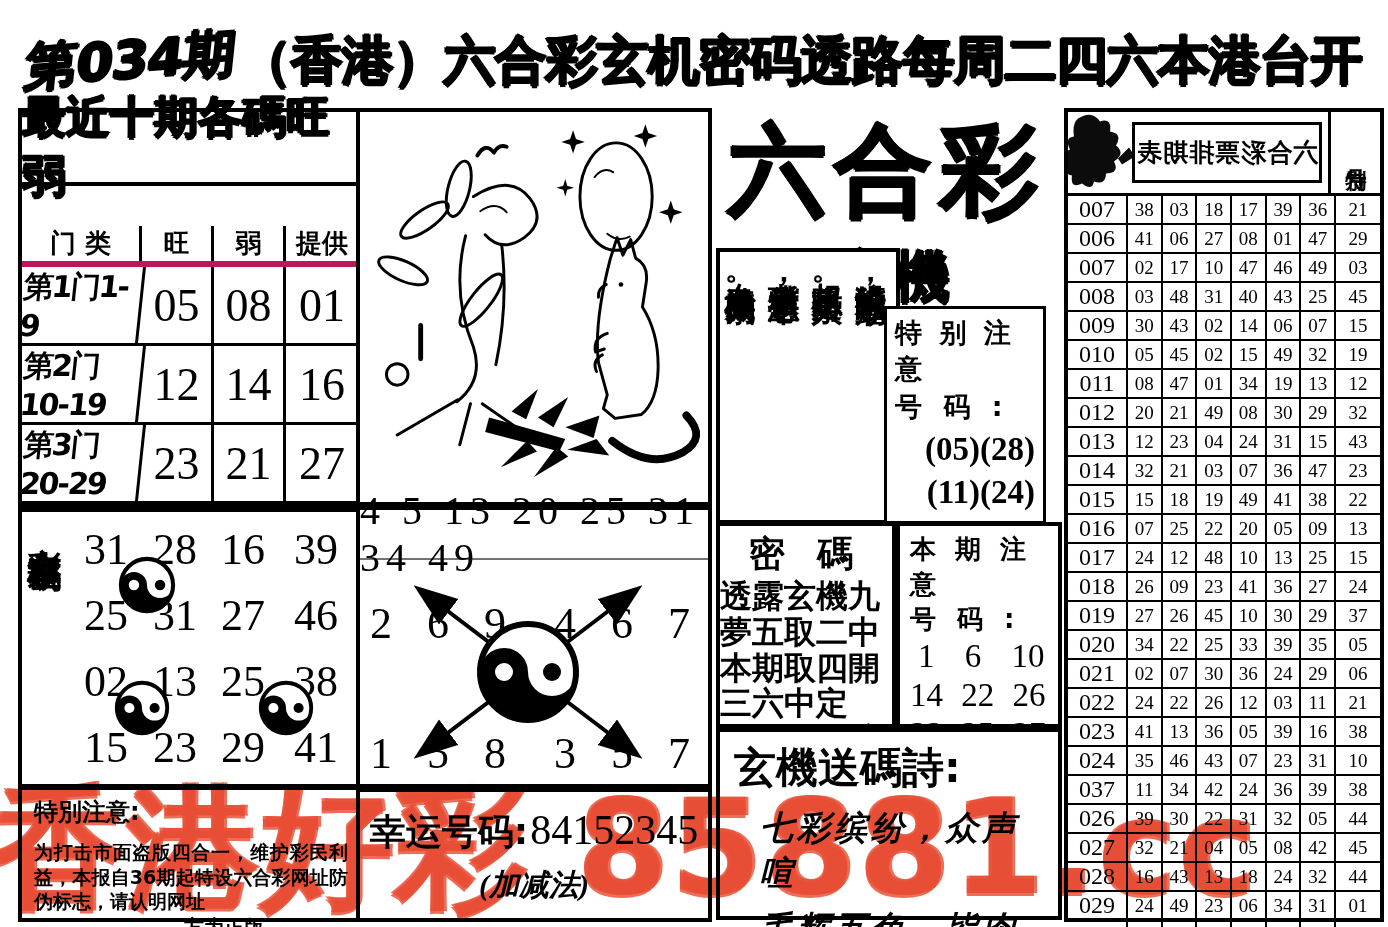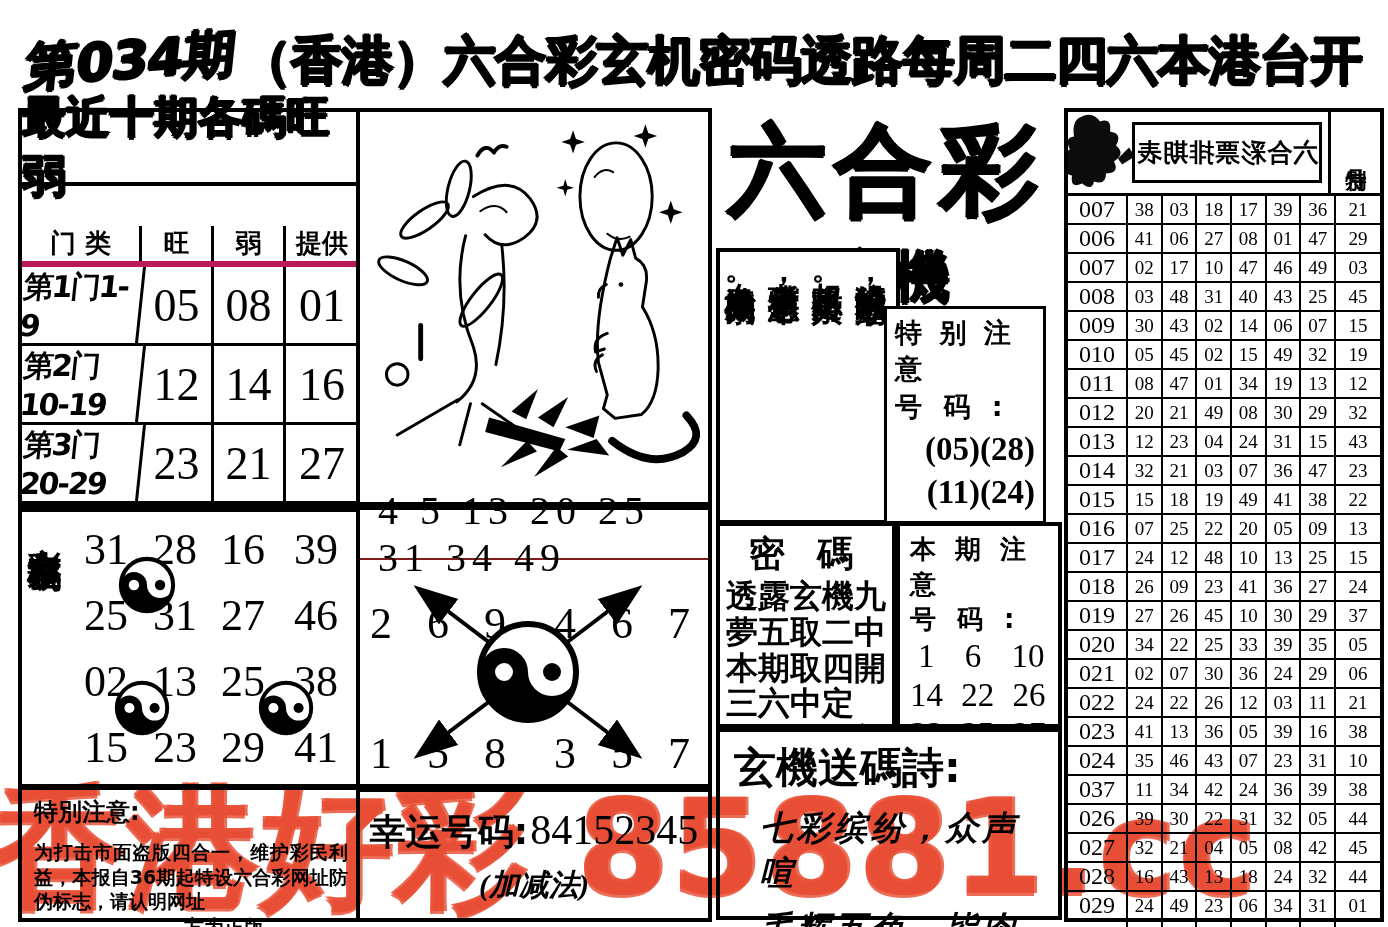--- a/index.html
+++ b/index.html
@@ -50,21 +50,21 @@
   #notice .nbody{font-size:19px;font-weight:700;line-height:1.3;margin-top:12px;text-align:justify;}
   #notice .nend{font-size:20px;font-weight:900;margin-left:150px;}
 
   
   #illus{left:356px;top:108px;width:356px;height:398px;padding:4px;}
   #illus svg{width:100%;height:100%;}
 
   
   #midnums{left:356px;top:506px;width:356px;height:282px;}
   #midnums .toprow{height:50px;display:flex;align-items:center;justify-content:center;
-                   font-family:var(--serif);font-size:40px;letter-spacing:6px;border-bottom:2px solid #7f1d1d;padding-left:18px;}
+                   font-family:var(--serif);font-size:40px;letter-spacing:6px;border-bottom:2px solid #737373;}
   .corner{position:absolute;font-family:var(--serif);font-size:44px;letter-spacing:12px;white-space:nowrap;}
   #c-tl{left:10px;top:88px;} #c-tr{right:6px;top:88px;}
   #c-bl{left:10px;top:218px;} #c-br{right:6px;top:218px;}
   .mid-graphic{position:absolute;left:40px;top:52px;width:276px;height:220px;}
 
   
   #code{left:356px;top:788px;width:356px;height:134px;padding-top:14px;text-align:center;}
   #code .l1{display:flex;justify-content:center;align-items:baseline;gap:2px;}
   #code .lbl{font-size:36px;font-weight:900;}
   #code .val{font-family:var(--serif);font-size:42px;}
@@ -76,21 +76,21 @@
   #msub{position:absolute;left:838px;top:240px;width:224px;display:flex;
         justify-content:space-between;font-size:56px;}
   #poembox{left:716px;top:248px;width:184px;height:276px;padding:6px 4px;
            writing-mode:vertical-rl;text-orientation:upright;}
   .poem-col{font-size:31px;font-weight:900;line-height:1.4;letter-spacing:2px;}
   #specialbox{left:884px;top:306px;width:162px;height:218px;border-width:3px;padding:6px 8px;}
   #specialbox .t{font-size:27px;font-weight:900;letter-spacing:4px;}
   #specialbox .t2{font-size:27px;font-weight:900;letter-spacing:6px;margin-top:2px;}
   .sp-row{display:flex;justify-content:flex-end;margin-top:6px;}
   .sp-num{font-family:var(--serif);font-size:33px;font-weight:700;}
-  #pwbox{left:716px;top:522px;width:180px;height:206px;padding:4px 6px;}
+  #pwbox{left:716px;top:522px;width:180px;height:206px;padding:4px 0;}
   #pwbox .t{text-align:center;font-size:36px;font-weight:900;letter-spacing:10px;}
   .pw-line{font-size:32px;font-weight:900;line-height:1.12;}
   #pwbox .last{text-align:right;padding-right:6px;}
   #curbox{left:896px;top:522px;width:166px;height:206px;padding:6px 10px;}
   #curbox .t{font-size:26px;font-weight:900;letter-spacing:5px;}
   #curbox .t2{font-size:26px;font-weight:900;letter-spacing:6px;}
   .cur-line{font-family:var(--serif);font-size:33px;line-height:1.18;word-spacing:10px;}
   .cur-line.first{padding-left:8px;word-spacing:22px;}
   #sendpoem{left:716px;top:728px;width:346px;height:192px;padding:8px 6px 4px 14px;}
   #sendpoem .t{font-size:42px;font-weight:900;}

